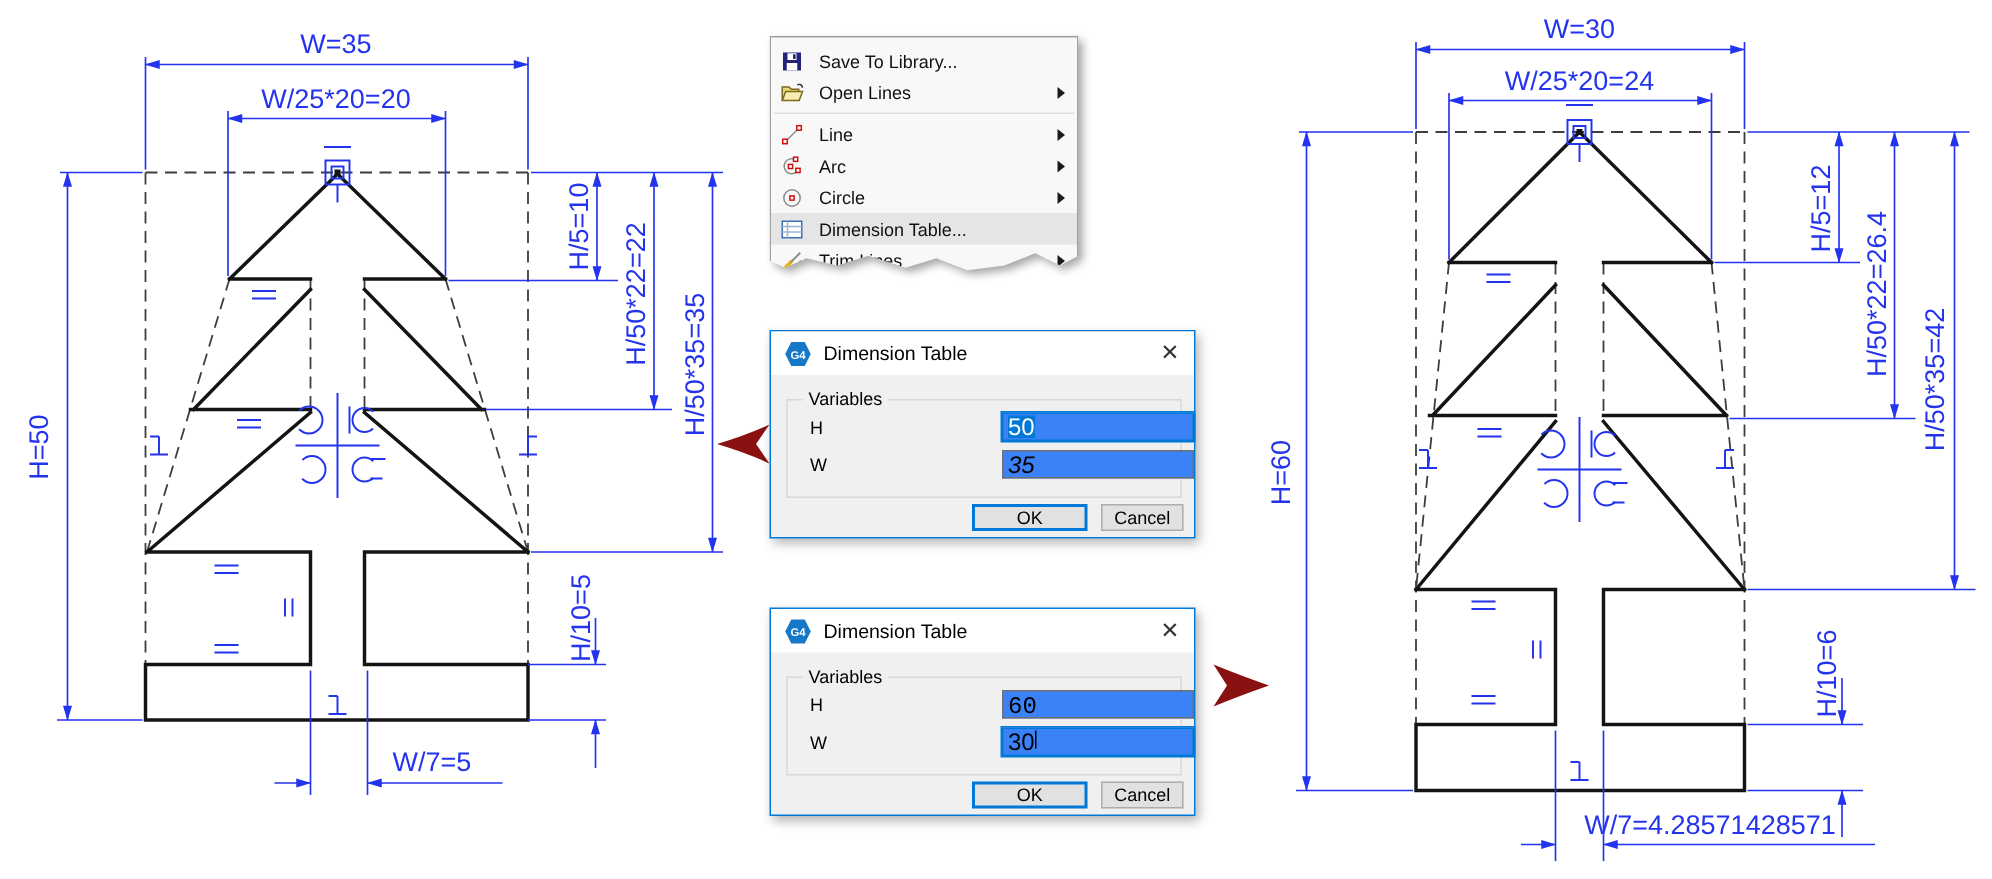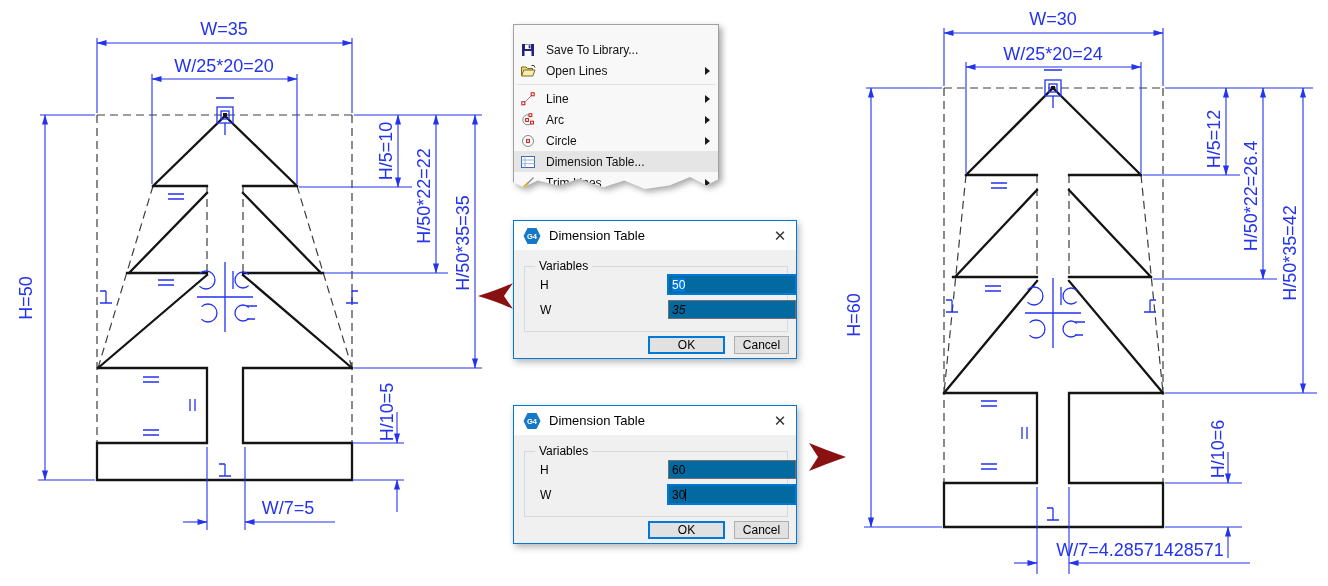--- a/index.html
+++ b/index.html
@@ -8,41 +8,41 @@
   svg text{font-family:"Liberation Sans",sans-serif;}
   
   .cad{position:absolute;left:0;top:0;}
   .blk{stroke:#141414;stroke-width:2.3;fill:none;stroke-linecap:square;}
   .dsh{stroke:#3d3d3d;stroke-width:1.2;fill:none;stroke-dasharray:8 5;}
   .dim{stroke:#2333ee;stroke-width:1.1;fill:none;}
   .gly{stroke:#2333ee;stroke-width:1.3;fill:none;}
   .dimtxt{fill:#2333ee;font-size:18px;}
   
   .menuwrap{position:absolute;left:513px;top:24px;filter:drop-shadow(3px 3px 3px rgba(0,0,0,.35));}
-  .menu{width:204px;background:#f8f8f8;border:1px solid #a0a0a0;padding-top:14px;
+  .menu{width:204px;background:#f8f8f8;border:1px solid #a0a0a0;padding-top:5px;
         clip-path:polygon(0 0,100% 0,100% 91%,94% 95%,86% 90%,76% 95%,64% 97%,54% 92%,44% 96%,32% 91%,22% 95%,12% 92%,5% 96%,0 93%);}
   .mi{height:21px;display:flex;align-items:center;font-size:12px;color:#111;}
   .mi.hl{background:#e5e5e5;}
   .mico{width:16px;height:16px;margin:0 10px 0 6px;flex:none;}
   .mlbl{flex:1;white-space:nowrap;}
   .marr{width:0;height:0;border-left:5px solid #1a1a1a;border-top:4px solid transparent;
         border-bottom:4px solid transparent;margin-right:8px;flex:none;}
   .msep{border-top:1px solid #e0e0e0;margin:3px 2px;}
   
   .dlg{position:absolute;width:282px;height:137px;background:#f0f0f0;border:1px solid #0078d7;
        box-shadow:2px 3px 7px rgba(0,0,0,.3);font-size:12px;color:#000;margin-top:15px;}
   .tb{height:29px;background:#fff;display:flex;align-items:center;}
   .g4{width:18px;height:18px;margin-left:9px;flex:none;}
   .ttl{margin-left:8px;font-size:13px;}
   .xbtn{margin-left:auto;width:32px;text-align:center;font-size:15px;color:#333;line-height:29px;}
   .grp{position:absolute;left:10px;top:45px;width:262px;height:64px;border:1px solid #d4dade;}
   .glbl{position:absolute;left:10px;top:-8px;background:#f0f0f0;padding:0 4px;}
   .flbl{position:absolute;left:15px;font-size:12px;}
-  .fin{position:absolute;left:143px;width:120px;height:15px;background:#0369a1;border:1px solid #707070;
-       font-size:12px;padding:1px 3px;display:flex;align-items:center;}
+  .fin{position:absolute;left:143px;width:120px;height:15px;background:#3b82f6;border:1px solid #707070;
+       font-size:16px;padding:1px 3px;display:flex;}
   .fin.focus{border:1px solid #0078d7;outline:1px solid #0078d7;}
   .sel{background:#0078d7;color:#fff;}
   .caret{display:inline-block;width:1px;height:12px;background:#000;}
   .btn{position:absolute;top:115px;height:18px;background:#e1e1e1;border:1px solid #adadad;
        font-size:12px;text-align:center;line-height:16px;box-sizing:border-box;}
   .btn.def{border:2px solid #0078d7;line-height:14px;}
   .okb{left:134px;width:77px;}
   .cnb{left:220px;width:55px;}
 </style>
 </head>
@@ -292,21 +292,21 @@
       <svg viewBox="0 0 18 18" width="18" height="18">
             <polygon points="4.5,1 13.5,1 17.5,9 13.5,17 4.5,17 0.5,9" fill="#1878c8"></polygon>
             <text x="9" y="12" font-size="7.5" font-weight="bold" fill="#fff" text-anchor="middle">G4</text>
           </svg></span>
     <span class="ttl">Dimension Table</span>
     <span class="xbtn">✕</span>
   </div>
   <div class="grp">
     <span class="glbl">Variables</span>
     <span class="flbl" style="top:11px;">H</span>
-    <div class="fin" style="top:8px;">
+    <div class="fin" style="top:8px;font-family:Liberation Mono, monospace;">
       <span>60</span>
     </div>
     <span class="flbl" style="top:36px;">W</span>
     <div class="fin focus" style="top:33px;">
       <span>30</span>
           <span class="caret"></span>
     </div>
   </div>
   <div class="btn def okb">OK</div>
   <div class="btn cnb">Cancel</div>

